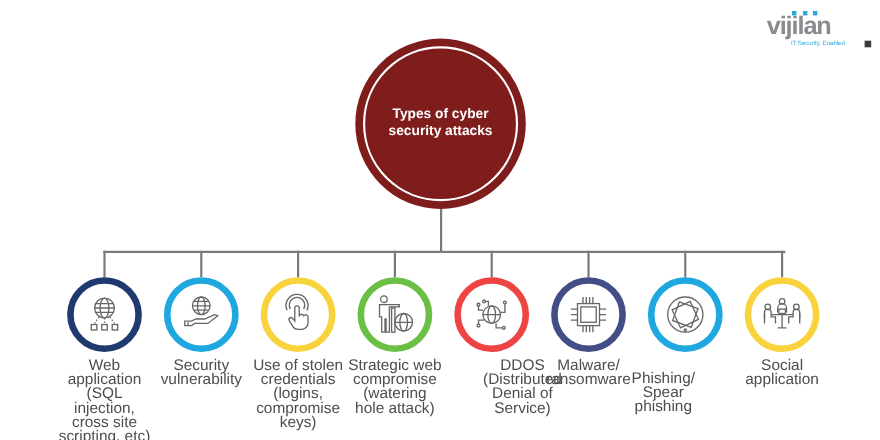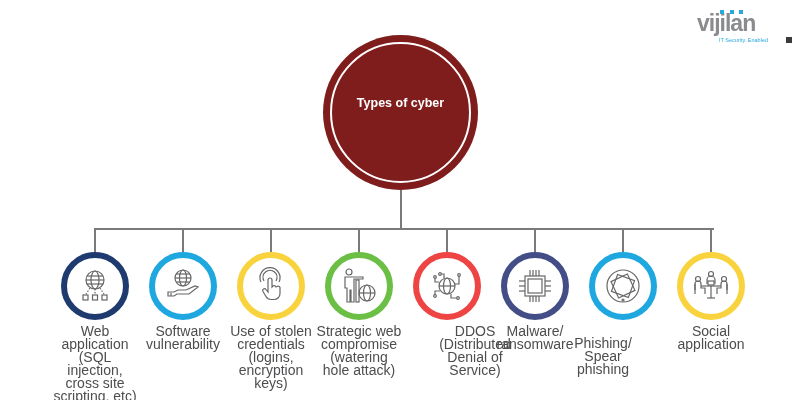--- a/index.html
+++ b/index.html
@@ -36,20 +36,21 @@
   <span class="logo-dot" style="left:33px;top:4px;"></span>
   <span class="logo-dot" style="left:42px;top:4px;"></span>
   <span class="logo-tag">IT Security. Enabled</span>
   <span class="logo-sq"></span>
 </div>
 
 <div class="hub">
   <div class="hub-ring"></div>
   <div class="hub-text">
     <div>Types of cyber</div>
+    <div>security attacks</div>
   </div>
 </div>
 
 <div class="line" style="left:400px;top:190px;width:2px;height:40px;"></div>
 <div class="line" style="left:94px;top:228px;width:620px;height:2px;"></div>
 <div class="line" style="left:94px;top:228px;width:2px;height:24px;"></div>
 <div class="line" style="left:182px;top:228px;width:2px;height:24px;"></div>
 <div class="line" style="left:270px;top:228px;width:2px;height:24px;"></div>
 <div class="line" style="left:358px;top:228px;width:2px;height:24px;"></div>
 <div class="line" style="left:446px;top:228px;width:2px;height:24px;"></div>
@@ -78,30 +79,30 @@
   <svg viewBox="0 0 40 40" fill="none" stroke="#666" stroke-width="1.2">
     <circle cx="20" cy="12" r="8"></circle>
       <ellipse cx="20" cy="12" rx="3.5" ry="8"></ellipse>
       <line x1="12" y1="12" x2="28" y2="12"></line>
       <line x1="13" y1="8" x2="27" y2="8"></line>
       <line x1="13" y1="16" x2="27" y2="16"></line>
     <path d="M5 26 h6 l4 -2 h8 l9 -4 l3 1 l-9 7 h-12 l-3 2 h-6 z"></path>
       <line x1="8" y1="27" x2="8" y2="30"></line>
   </svg>
 </div>
-<div class="label" style="left:140px;">Software vulnerability</div>
+<div class="label" style="left:140px;">Security vulnerability</div>
 
 <div class="node" style="left:237px;border-color:#f9d33e;">
   <svg viewBox="0 0 40 40" fill="none" stroke="#666" stroke-width="1.2">
     <path d="M13 15 a7 7 0 1 1 12 0"></path>
       <path d="M10 16 a10 10 0 1 1 18 0"></path>
     <path d="M17 26 v-12 a2 2 0 0 1 4 0 v7 l1 -1 a2 2 0 0 1 3 1 l1 -0.5 a2 2 0 0 1 3 1 v6 a6 6 0 0 1 -6 6 h-3 a6 6 0 0 1 -5 -3 l-3 -5 a1.5 1.5 0 0 1 3 -2 z"></path>
   </svg>
 </div>
-<div class="label" style="left:228px;">Use of stolen credentials (logins, encryption keys)</div>
+<div class="label" style="left:228px;">Use of stolen credentials (logins, compromise keys)</div>
 
 <div class="node" style="left:325px;border-color:#6cbf45;">
   <svg viewBox="0 0 40 40" fill="none" stroke="#666" stroke-width="1.2">
     <circle cx="10" cy="6" r="3"></circle>
       <path d="M6 11 h8 l10 0 v2 h-9 v23 h-3 v-12 h-1 v12 h-3 v-14 h-2 z"></path>
     <rect x="17" y="14" width="3" height="22"></rect>
     <circle cx="28" cy="27" r="8"></circle>
       <ellipse cx="28" cy="27" rx="3.5" ry="8"></ellipse>
       <line x1="20" y1="27" x2="36" y2="27"></line>
   </svg>

